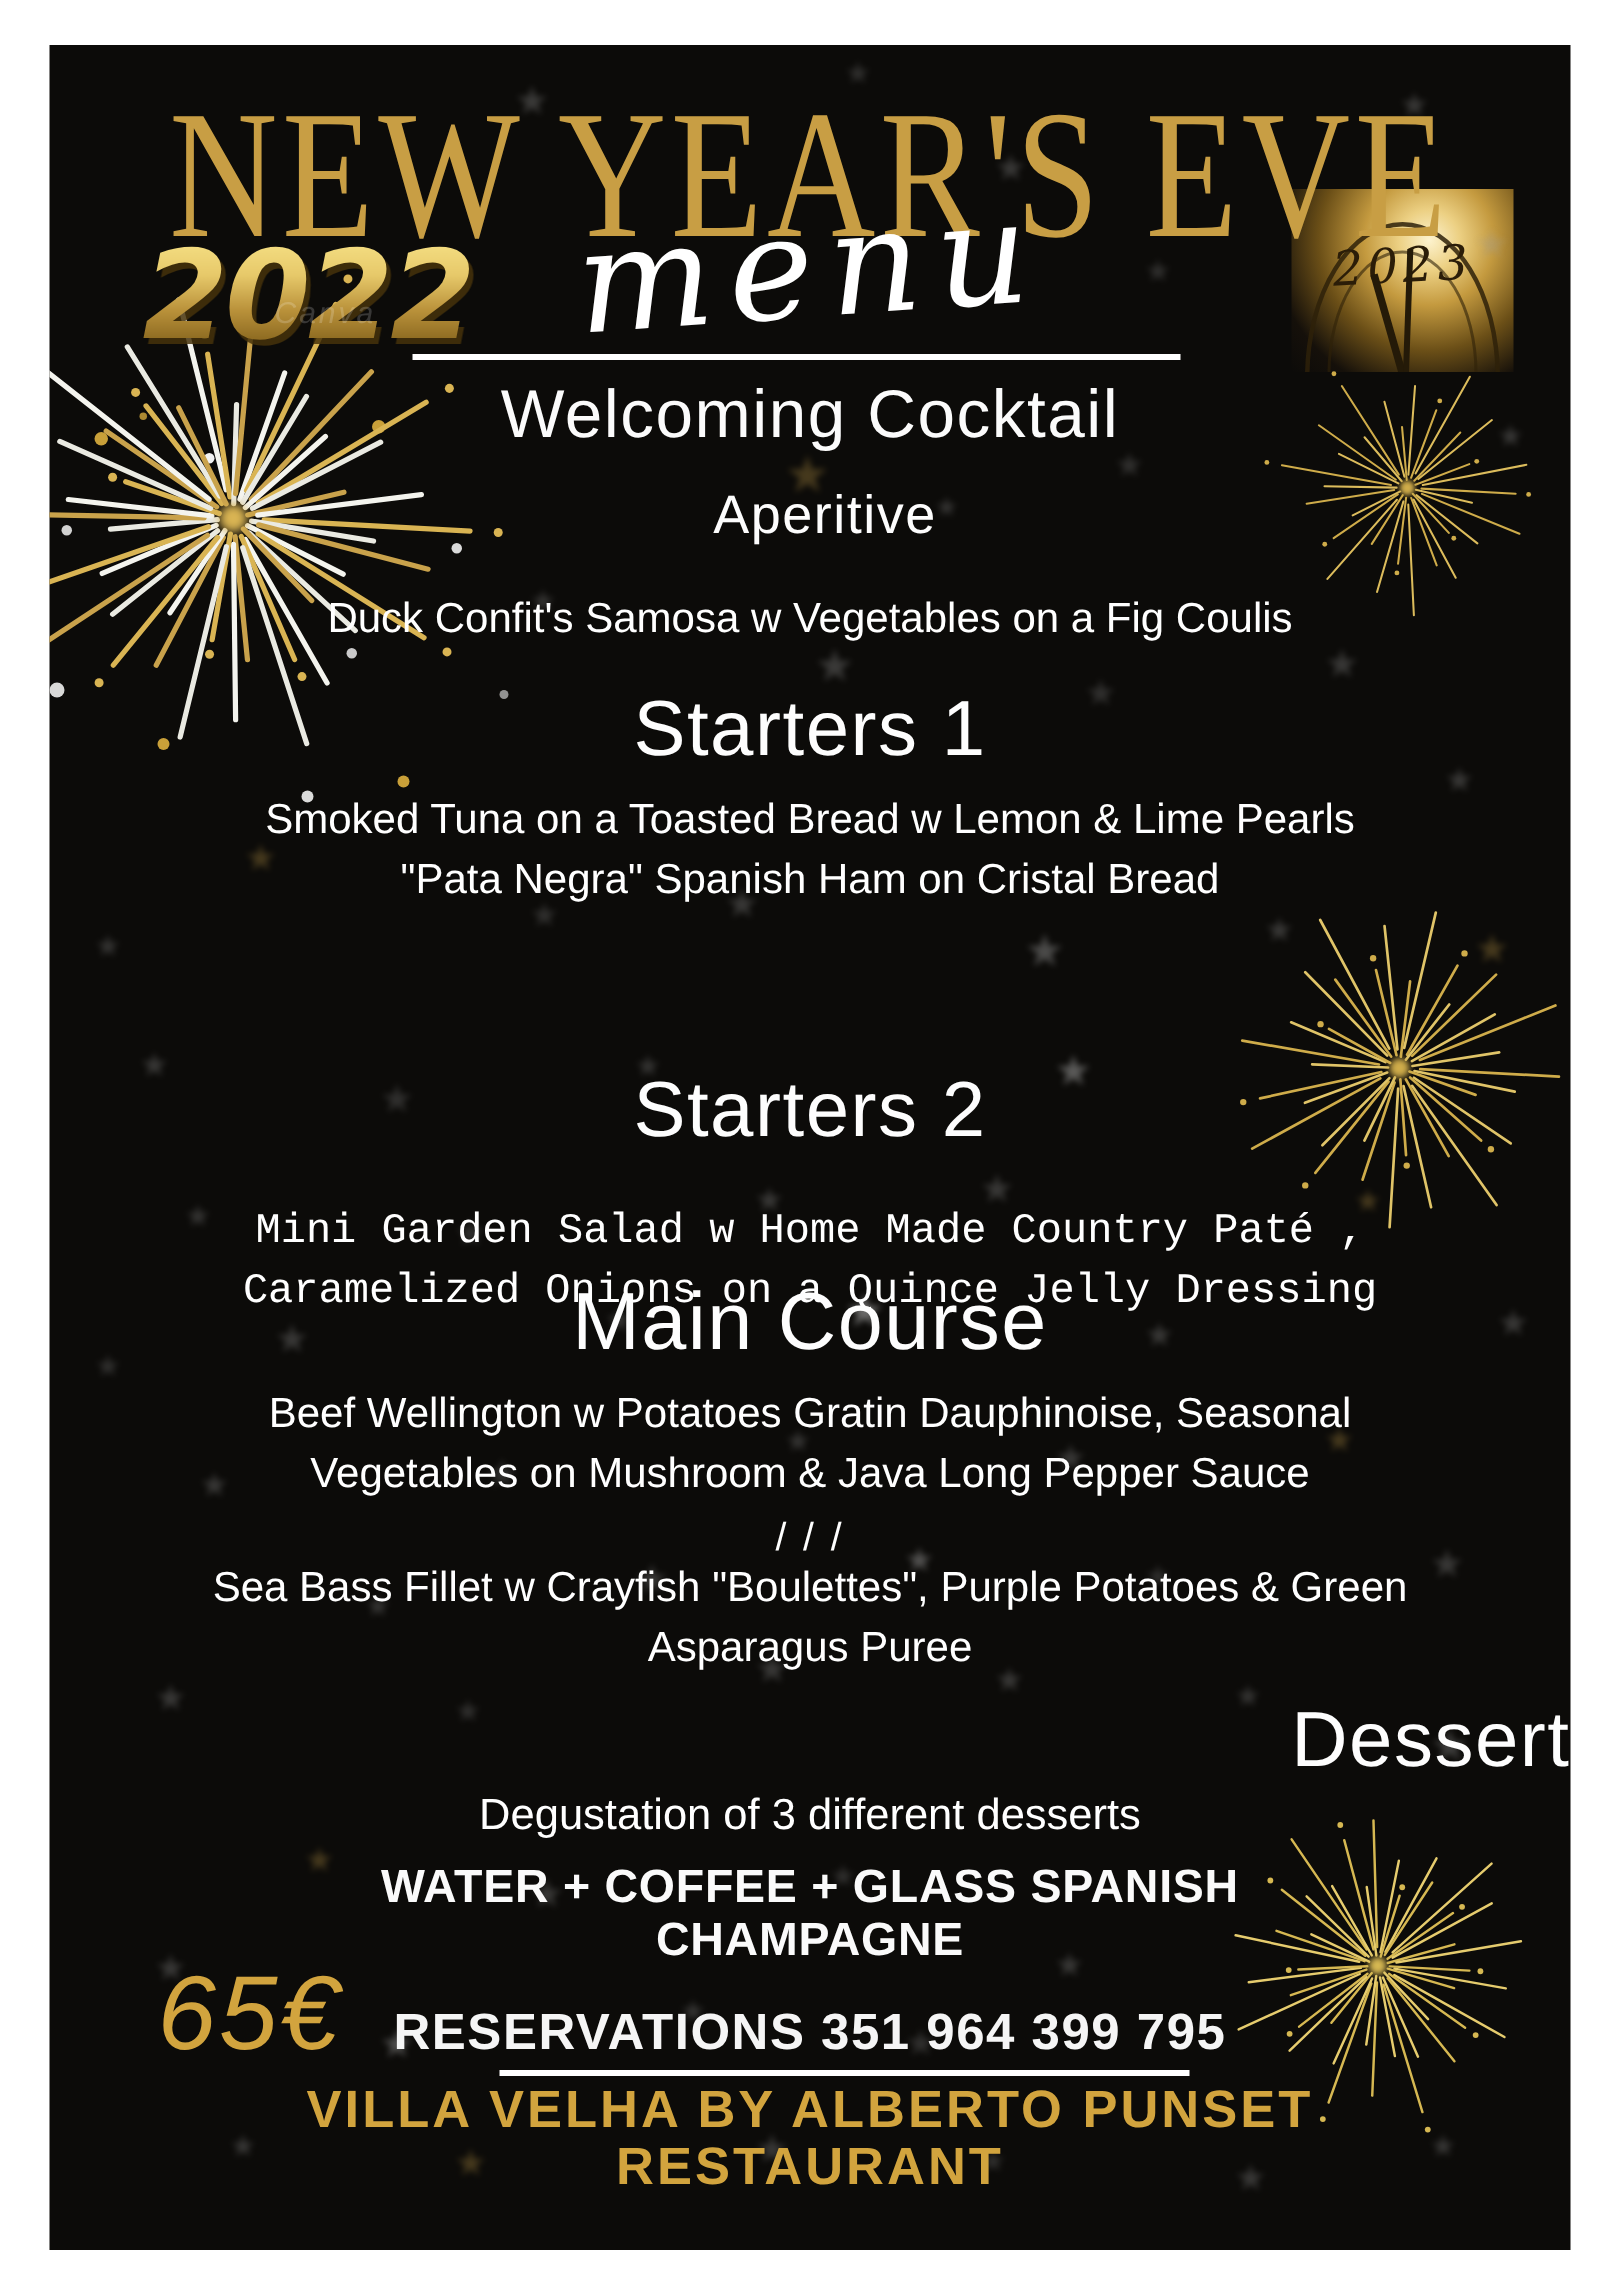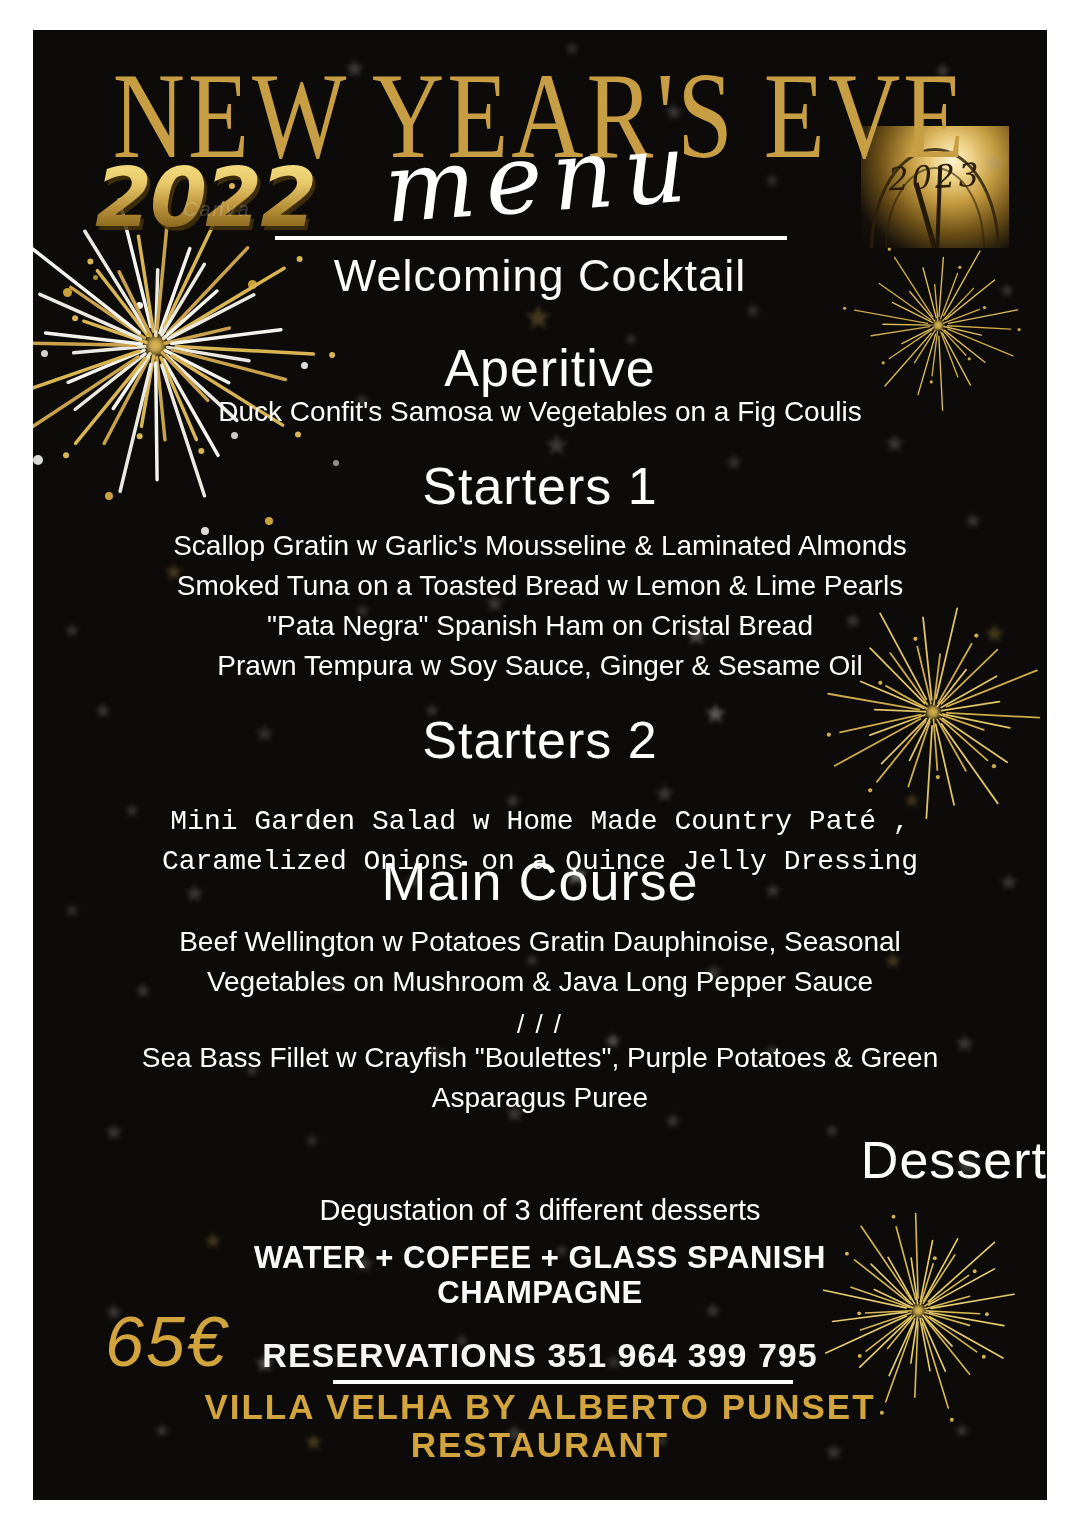--- a/index.html
+++ b/index.html
@@ -32,21 +32,21 @@
     font-style:italic;z-index:5;letter-spacing:2px;
   }
   .script-menu{
     top:96px;font-family:"DejaVu Serif","Liberation Serif",serif;
     font-style:italic;font-size:96px;color:#ffffff;letter-spacing:10px;
     transform:rotate(-4deg);z-index:5;line-height:1.1;
   }
   .divider-top{position:absolute;left:242px;top:206px;width:512px;height:4px;background:#ffffff;z-index:4;}
   .welcome{top:220px;font-size:45px;font-weight:400;color:#fbfbfb;letter-spacing:1px;}
   .heading{font-weight:300;color:#fdfdfd;letter-spacing:1px;}
-  .h-aperitive{top:308px;font-size:52px;padding-left:20px;}
+  .h-aperitive{top:292px;font-size:36px;padding-left:20px;}
   .h-starters1{top:426px;font-size:52px;}
   .h-starters2{top:680px;font-size:52px;}
   .h-main{top:820px;font-size:54px;text-align:center;}
   .h-dessert{top:1100px;font-size:52px;text-align:right;}
   .item{font-size:28px;color:#ffffff;line-height:40px;font-weight:300;}
   .i-aperitive{top:362px;}
   .i-starters1{top:496px;}
   .i-starters2{top:772px;max-width:910px;margin:0 auto;font-family:Liberation Mono, monospace;}
   .i-main1{top:892px;max-width:800px;margin:0 auto;}
   .i-main-div{top:974px;font-size:26px;letter-spacing:2px;}
@@ -106,24 +106,22 @@
   <div class="abs watermark">Canva</div>
   <div class="abs script-menu">menu</div>
   <div class="divider-top"></div>
   <div class="abs welcome">Welcoming Cocktail</div>
 
   <div class="abs heading h-aperitive">Aperitive</div>
   <div class="abs item i-aperitive">Duck Confit's Samosa w Vegetables on a Fig Coulis</div>
 
   <div class="abs heading h-starters1">Starters 1</div>
   <div class="abs item i-starters1">
-    <div>Scallop Gratin w Garlic's Mousseline &amp; Laminated Almonds</div>
     <div>Smoked Tuna on a Toasted Bread w Lemon &amp; Lime Pearls</div>
     <div>"Pata Negra" Spanish Ham  on Cristal Bread</div>
-    <div>Prawn Tempura w Soy Sauce, Ginger &amp; Sesame Oil</div>
   </div>
 
   <div class="abs heading h-starters2">Starters 2</div>
   <div class="abs item i-starters2">Mini Garden Salad w Home Made Country Paté , Caramelized Onions on a Quince Jelly Dressing</div>
 
   <div class="abs heading h-main">Main Course</div>
   <div class="abs item i-main1">Beef Wellington w Potatoes Gratin Dauphinoise, Seasonal Vegetables on Mushroom &amp; Java Long Pepper Sauce</div>
   <div class="abs item i-main-div">/ / /</div>
   <div class="abs item i-main2">Sea Bass Fillet w Crayfish "Boulettes", Purple Potatoes &amp; Green Asparagus Puree</div>
 

